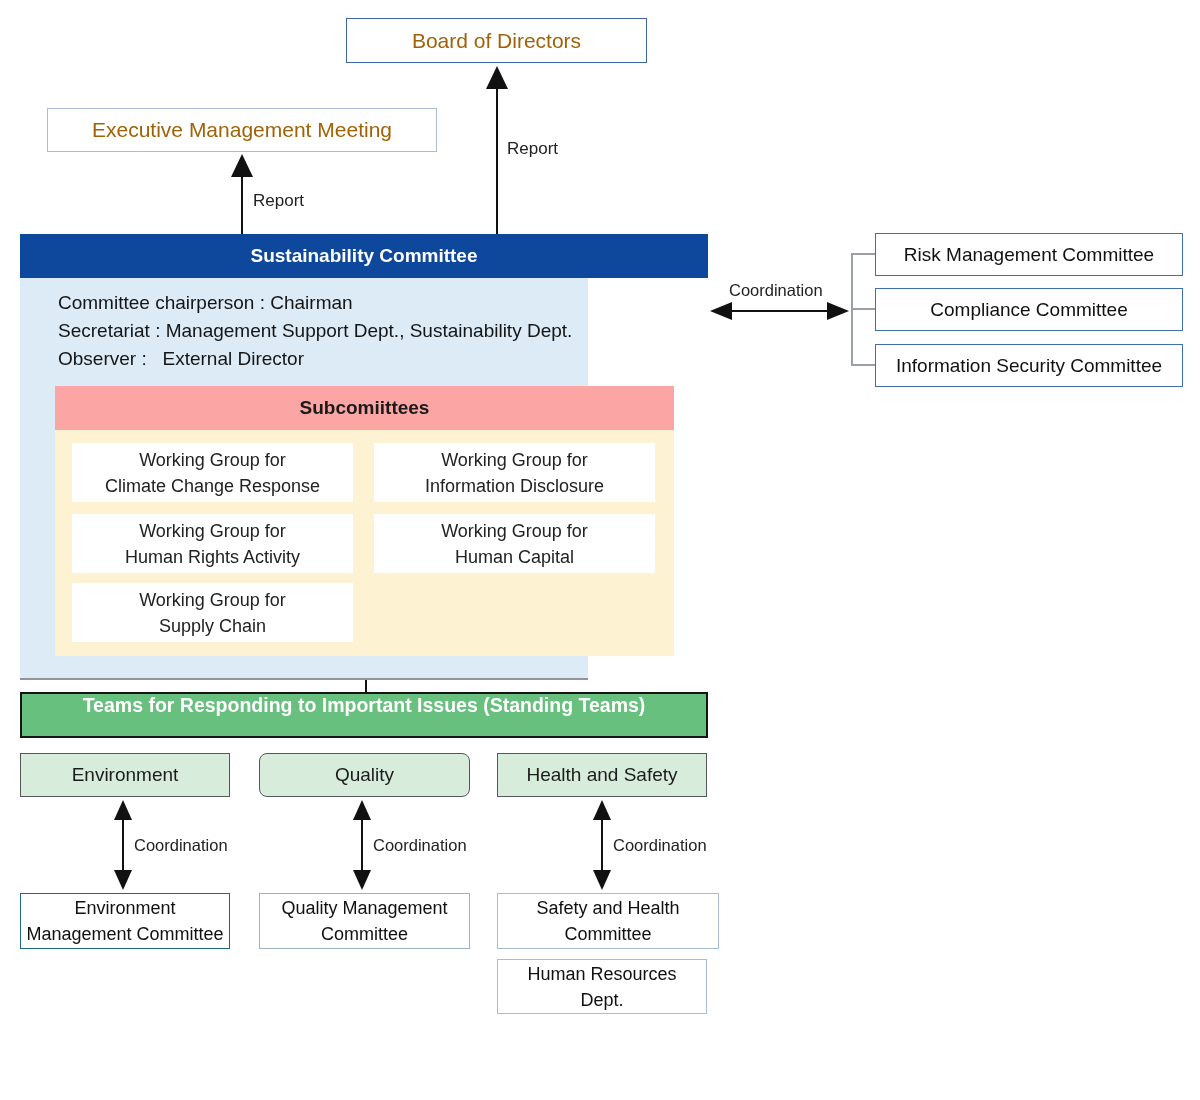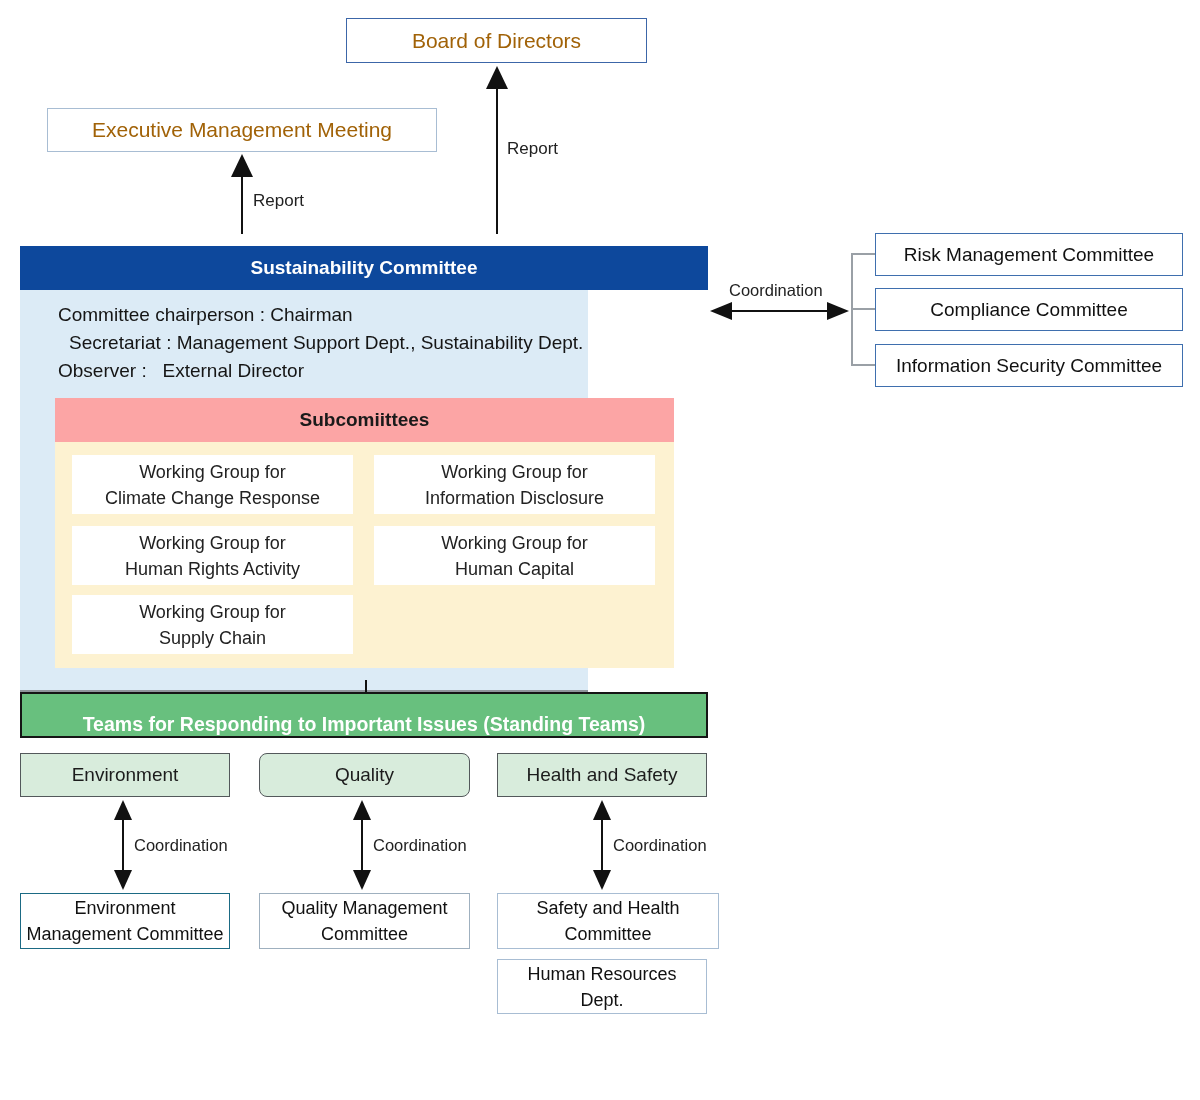--- a/index.html
+++ b/index.html
@@ -33,21 +33,21 @@
     border-top:20px solid #111;}
   .head-up.small{border-left-width:9px;border-right-width:9px;border-bottom-width:20px;}
   .head-left{position:absolute;width:0;height:0;
     border-top:9px solid transparent;border-bottom:9px solid transparent;
     border-right:22px solid #111;}
   .head-right{position:absolute;width:0;height:0;
     border-top:9px solid transparent;border-bottom:9px solid transparent;
     border-left:22px solid #111;}
 
   
-  .sus-panel{position:absolute;left:20px;top:246px;width:568px;height:446px;
+  .sus-panel{position:absolute;left:20px;top:234px;width:568px;height:446px;
     background:#dcebf6;border-bottom:2px solid #8f959b;box-sizing:border-box;}
   .sus-header{position:absolute;left:0;top:0;width:688px;height:44px;
     background:#0d489c;color:#ffffff;font-weight:bold;font-size:19px;
     display:flex;align-items:center;justify-content:center;box-sizing:border-box;}
   .sus-line{position:absolute;left:38px;font-size:19px;color:#151515;white-space:pre;}
 
   
   .sub-panel{position:absolute;left:35px;top:152px;width:619px;height:270px;
     background:#fdf2d1;box-sizing:border-box;}
   .sub-header{position:absolute;left:0;top:0;width:619px;height:44px;
@@ -58,21 +58,21 @@
     font-size:18px;line-height:26px;color:#222;text-align:center;}
 
   
   .bracket{position:absolute;background:#9aa0a6;}
   .rc-box{left:875px;width:308px;height:43px;border:1px solid #3f6fae;font-size:19px;color:#111;}
 
   
   .teams-bar{position:absolute;left:20px;top:692px;width:688px;height:46px;
     background:#68c07e;border:2px solid #151515;box-sizing:border-box;
     color:#ffffff;font-weight:bold;font-size:19.5px;
-    display:flex;align-items:flex-end;justify-content:center;}
+    display:flex;align-items:flex-start;justify-content:center;}
   .team-box{top:753px;height:44px;background:#d8ecdc;border:1px solid #53585b;font-size:19px;color:#1c1c1c;}
   .cm-box{height:56px;font-size:18px;line-height:26px;color:#111;}
   .coord-label{position:absolute;font-size:16.5px;color:#222;white-space:nowrap;}
 </style>
 </head>
 <body>
 
 <div id="stage">
 
   <div class="box board blue-text">
@@ -92,21 +92,21 @@
     <div class="head-up" style="left:231px;top:154px;"></div>
     <div class="shaft-v" style="left:241px;top:174px;height:60px;"></div>
   </div>
   <div class="label" style="left:253px;top:191px;">Report</div>
 
   <div class="sus-panel">
     <div class="sus-header">
       <span>Sustainability Committee</span>
     </div>
     <div class="sus-line" style="top:58px;">Committee chairperson : Chairman</div>
-    <div class="sus-line" style="top:86px;margin-left:11px;">Secretariat : Management Support Dept., Sustainability Dept.</div>
+    <div class="sus-line" style="top:86px;">Secretariat : Management Support Dept., Sustainability Dept.</div>
     <div class="sus-line" style="top:114px;">Observer :   External Director</div>
 
     <div class="sub-panel">
       <div class="sub-header">
         <span>Subcomiittees</span>
       </div>
       <div class="wg" style="left:17px;top:57px;">
         <span>Working Group for</span>
         <span>Climate Change Response</span>
       </div>

